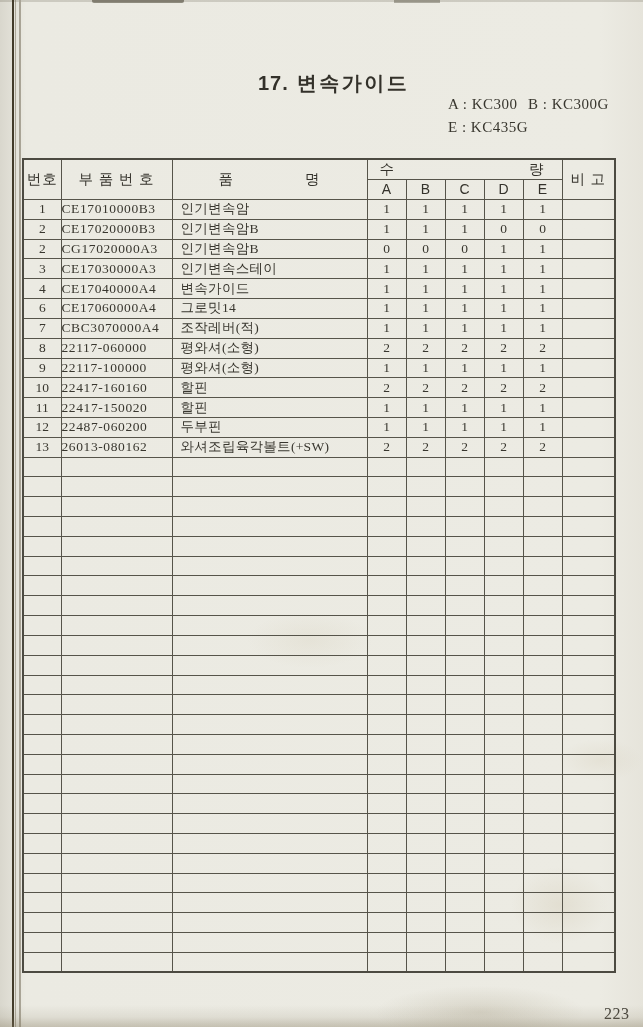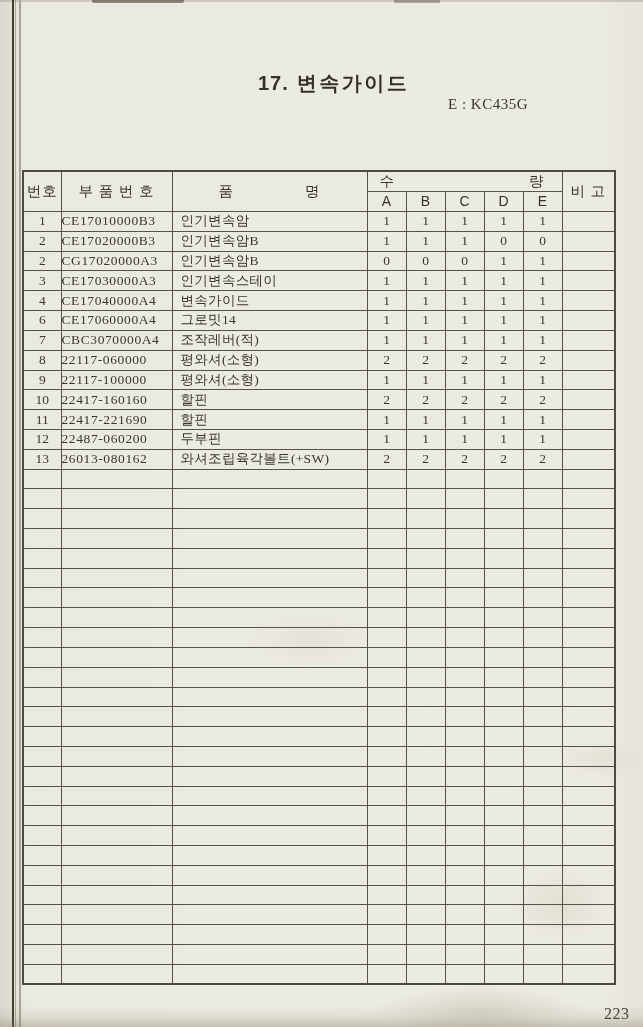--- a/index.html
+++ b/index.html
@@ -40,21 +40,21 @@
   .title-text{letter-spacing:2.5px;}
 
   .legend{
     position:absolute;left:448px;top:93px;
     font-size:15px;color:#38362e;line-height:23px;white-space:nowrap;
   }
   .legend-row{display:block;}
   .legend-item{display:inline-block;min-width:80px;letter-spacing:0.5px;}
 
   table.parts{
-    position:absolute;left:22px;top:170px;width:592px;
+    position:absolute;left:22px;top:158px;width:592px;
     border-collapse:collapse;table-layout:fixed;
     background:transparent;
   }
   table.parts, table.parts td, table.parts th{
     border:1px solid #56544a;
   }
   table.parts{border-width:2px;border-color:#4c4a41;}
   table.parts th{
     font-weight:normal;font-size:14.5px;color:#34322b;
     padding:0;line-height:19px;letter-spacing:1px;
@@ -88,20 +88,21 @@
   <div class="top-smudge-2"></div>
   <div class="bind-line-1"></div>
   <div class="bind-line-2"></div>
   <div class="bind-line-3"></div>
 
   <div class="title-row">
     <span class="title-num">17.</span><span class="title-text">변속가이드</span>
   </div>
 
   <div class="legend">
+      <div class="legend-row"><span class="legend-item">A : KC300</span><span class="legend-item">B : KC300G</span></div>
       <div class="legend-row"><span class="legend-item">E : KC435G</span></div>
     </div>
 
   <table class="parts">
     <colgroup>
       <col style="width:38px">
         <col style="width:111px">
         <col style="width:195px">
       <col style="width:39px">
         <col style="width:39px">
@@ -242,21 +243,21 @@
           <td class="c-name">할핀</td>
           <td class="c-qty">2</td>
           <td class="c-qty">2</td>
           <td class="c-qty">2</td>
           <td class="c-qty">2</td>
           <td class="c-qty">2</td>
           <td class="c-rem"></td>
         </tr>
         <tr>
           <td class="c-no">11</td>
-          <td class="c-part">22417-221690</td>
+          <td class="c-part">22417-150020</td>
           <td class="c-name">할핀</td>
           <td class="c-qty">1</td>
           <td class="c-qty">1</td>
           <td class="c-qty">1</td>
           <td class="c-qty">1</td>
           <td class="c-qty">1</td>
           <td class="c-rem"></td>
         </tr>
         <tr>
           <td class="c-no">12</td>

